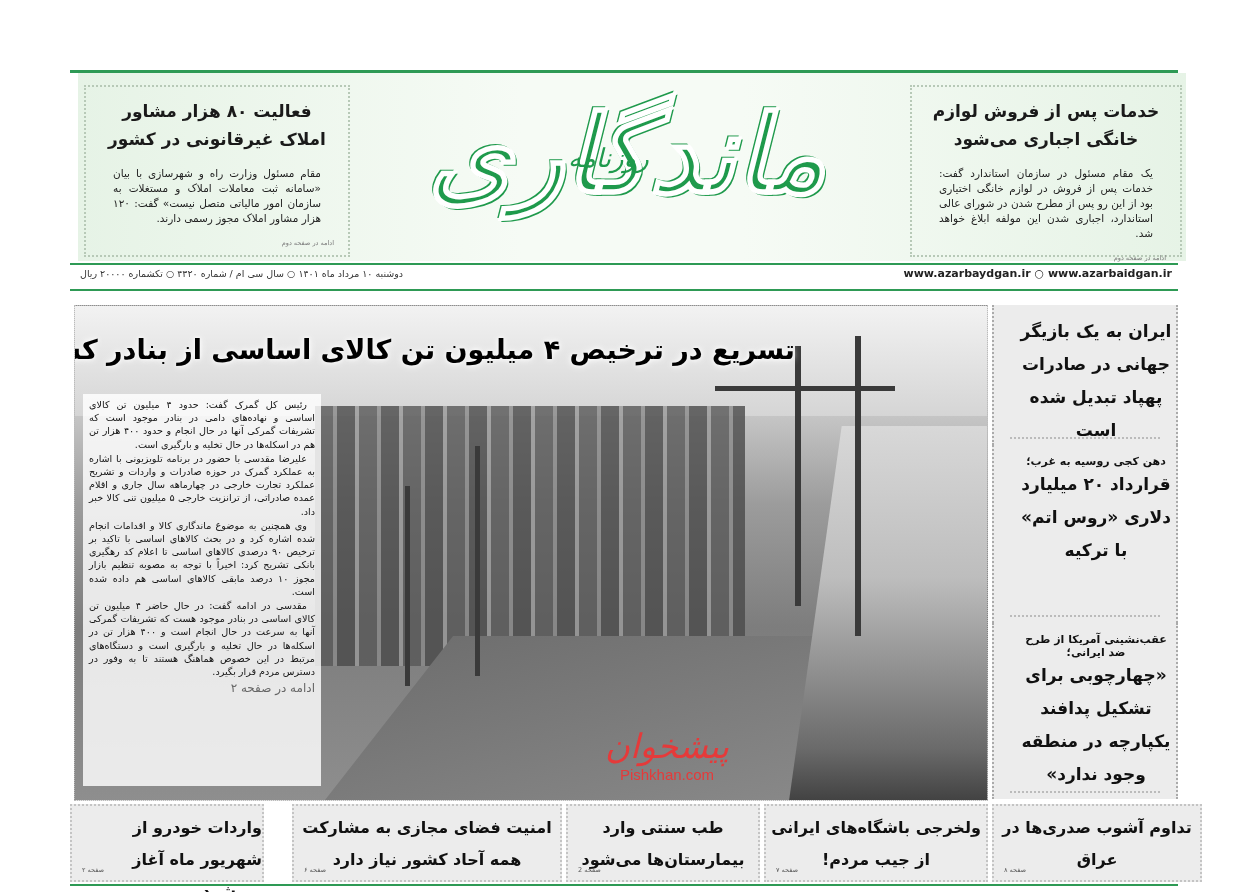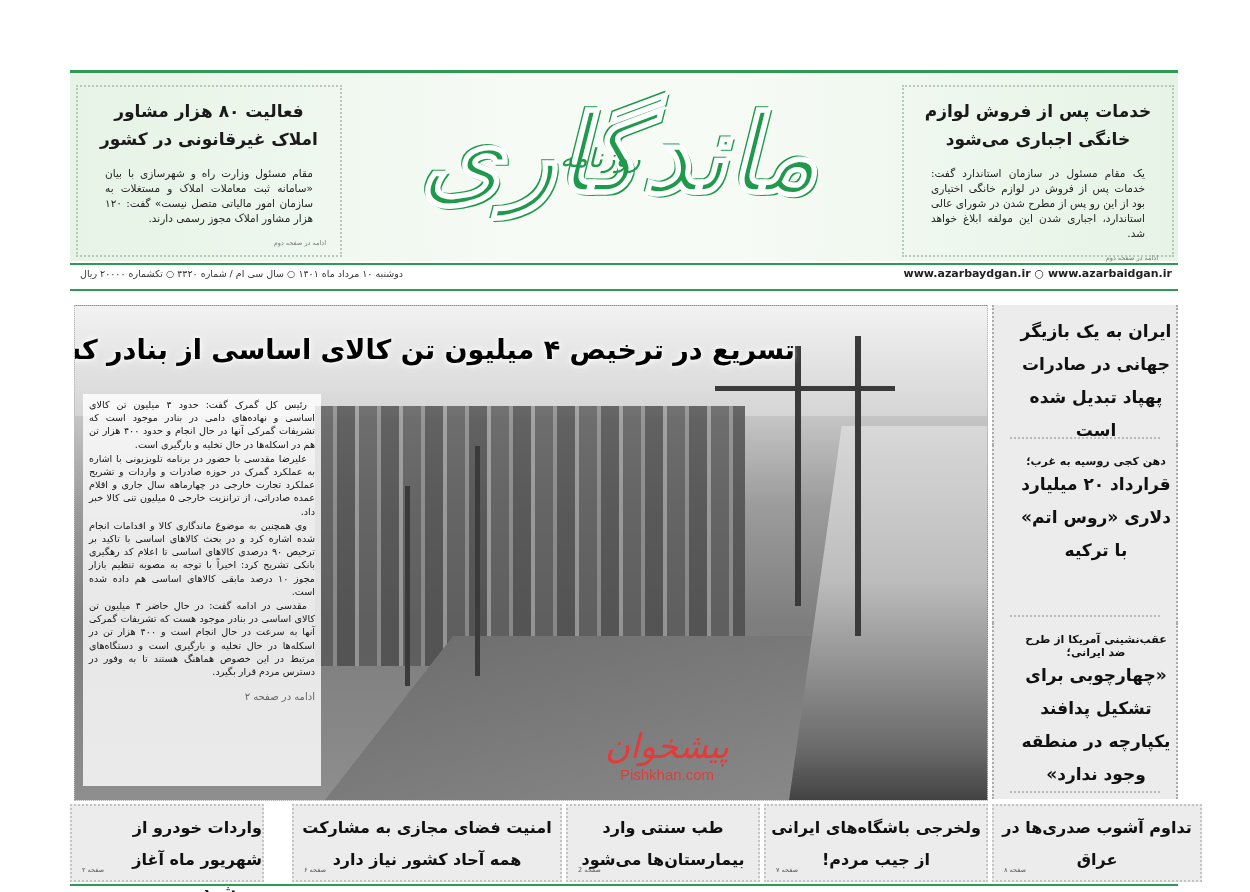--- a/index.html
+++ b/index.html
@@ -3,21 +3,21 @@
 <meta charset="utf-8">
 <style>
   html, body { margin:0; padding:0; }
   body {
     width:1250px; height:892px; background:#ffffff; position:relative; overflow:hidden;
     font-family:"DejaVu Sans", sans-serif; color:#111;
   }
   .page { position:absolute; left:70px; top:70px; width:1108px; height:822px; }
   .green-bar { position:absolute; left:0; width:1108px; height:3px; background:#2e9a55; }
   
-  .masthead { position:absolute; left:0; top:3px; width:1108px; height:188px;
+  .masthead { position:absolute; left:8px; top:3px; width:1108px; height:188px;
     background:linear-gradient(90deg,#e6f3e6 0%,#f6fbf5 40%,#f6fbf5 60%,#e6f3e6 100%); }
   .teaser { position:absolute; top:12px; height:172px; border:2px dotted #b7c9b7;
     box-sizing:border-box; direction:rtl; padding:10px 14px; }
   .teaser h2 { margin:0 0 6px 0; text-align:center; font-size:17px; line-height:28px; font-weight:bold; color:#1a1a1a; }
   .teaser p { margin:13px; font-size:10.5px; line-height:15px; text-align:justify; color:#222; }
   .teaser .more { font-size:6.5px; color:#777; margin-top:8px; }
   .logo { position:absolute; left:340px; top:0; width:420px; height:210px; }
   .logo-main { position:absolute; left:10px; top:18px; font-family:"DejaVu Serif", serif; font-size:108px;
     font-weight:bold; font-style:italic; color:#1f9a4c; direction:rtl; white-space:nowrap;
     -webkit-text-stroke:2px #ffffff; text-shadow:0 0 0 #1f9a4c, 2px 2px 0 #1f9a4c, -2px -2px 0 #1f9a4c; letter-spacing:2px; }
@@ -37,21 +37,21 @@
   .photo-road { position:absolute; left:300px; top:330px; width:520px; height:200px;
     background:linear-gradient(160deg,#6f6f6f,#8c8c8c); transform:skewX(-38deg); }
   .photo-ship { position:absolute; left:740px; top:120px; width:200px; height:380px;
     background:linear-gradient(180deg,#d8d8d8 0%,#bdbdbd 40%,#6a6a6a 85%,#3e3e3e 100%); transform:skewX(-8deg); }
   .photo-crane { position:absolute; background:#3a3a3a; }
   .headline-main { position:absolute; left:40px; top:28px; width:680px; text-align:center; direction:rtl;
     font-size:27px; font-weight:bold; color:#000; text-shadow:0 0 4px #fff, 0 0 8px #fff; white-space:nowrap; }
   .lead-box { position:absolute; left:8px; top:88px; width:238px; height:392px; background:rgba(255,255,255,0.82);
     direction:rtl; padding:4px 6px; box-sizing:border-box; }
   .lead-box p { margin:0 0 1px 0; font-size:9.6px; line-height:13.2px; text-align:justify; color:#111; text-indent:8px; }
-  .lead-box .more { font-size:10px; color:#666; margin-top:13px; }
+  .lead-box .more { font-size:12px; color:#666; margin-top:3px; }
   .watermark { position:absolute; left:530px; top:420px; text-align:center; color:#e53a3a; }
   .watermark .fa { font-family:"DejaVu Serif", serif; font-size:34px; font-style:italic; direction:rtl; display:block; line-height:40px; }
   .watermark .en { font-size:15px; font-family:"Liberation Sans", sans-serif; display:block; }
   
   .right-col { position:absolute; left:922px; top:235px; width:186px; height:494px; }
   .rbox { position:absolute; left:0; width:186px; border-left:2px dotted #aaa; border-right:2px dotted #aaa;
     box-sizing:border-box; background:#ececec; direction:rtl; text-align:center;padding-left:22px; }
   .rbox .kicker { font-size:11px; font-weight:bold; color:#111; margin-top:10px; }
   .rbox h3 { margin:0; font-size:17px; line-height:33px; font-weight:bold; color:#111; }
   .rbox .sep { position:absolute; bottom:6px; left:16px; right:16px; border-top:2px dotted #bbb; }

